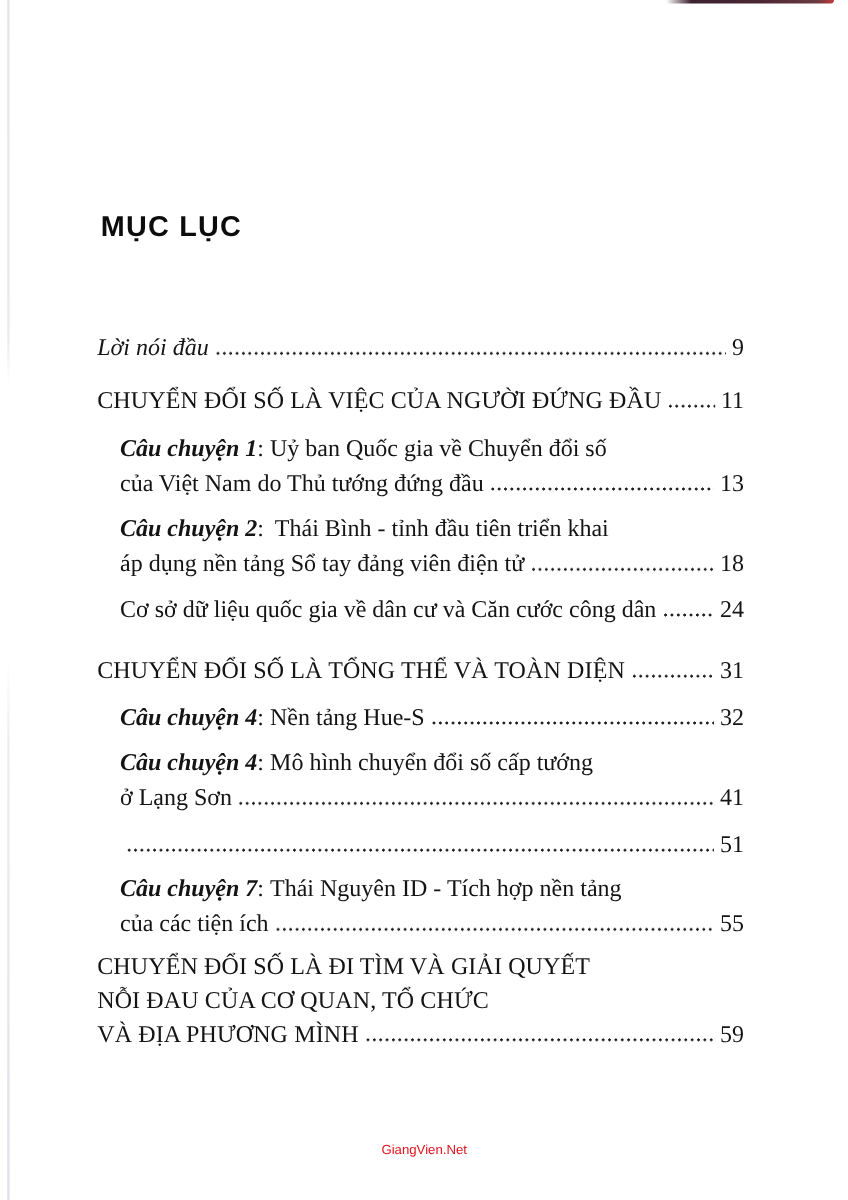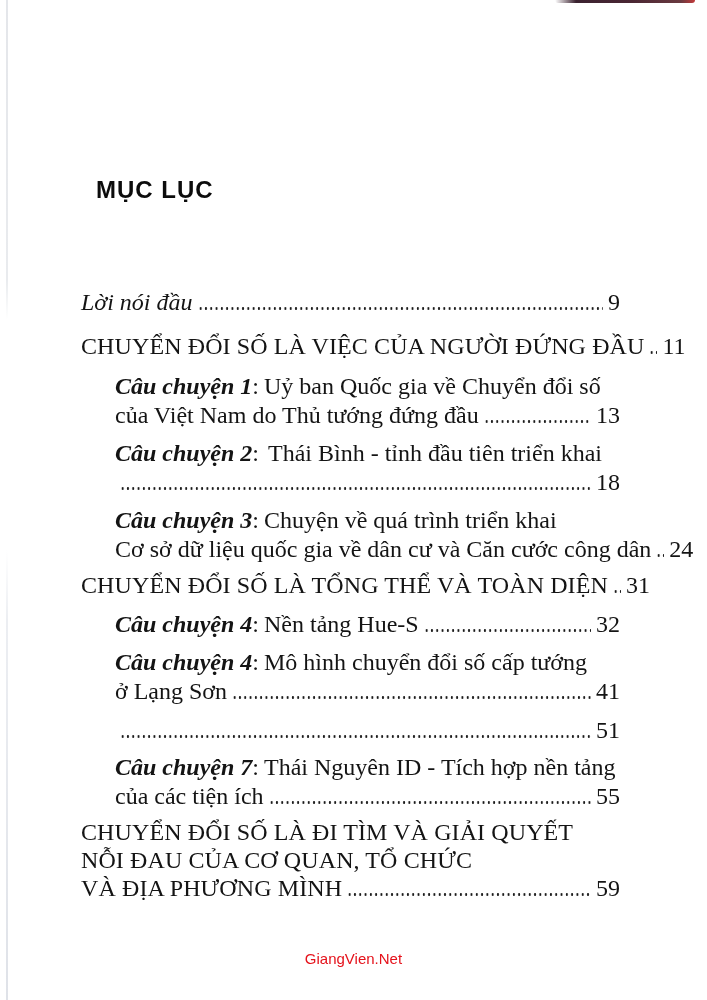--- a/index.html
+++ b/index.html
@@ -11,50 +11,50 @@
     .page-edge {
       position: absolute; left: 6px; top: 0; width: 2px; height: 1000px;
       background: linear-gradient(to bottom, #e4e6ea 0%, #e9ebee 28%, #ffffff 32%, #ffffff 55%, #eceef2 62%, #dfe2e8 100%);
     }
     .photo-strip {
       position: absolute; left: 555px; top: 0; width: 140px; height: 3px;
       background: linear-gradient(to right, rgba(60,30,40,0) 0%, #3b2230 15%, #4a2633 55%, #6a3a40 90%, #c23a3a 100%);
       border-radius: 0 0 3px 3px;
     }
     .toc-title {
-      position: absolute; left: 96px; top: 178px; margin: 0;
+      position: absolute; left: 84px; top: 178px; margin: 0;
       font-family: "Liberation Sans", sans-serif; font-weight: bold;
       font-size: 24px; line-height: 24px; letter-spacing: 1px; color: #0c0c0c;
     }
     .toc {
-      position: absolute; left: 81px; top: 288px; width: 539px;
-      font-size: 24px; line-height: 29px;
+      position: absolute; left: 81px; top: 276px; width: 539px;
+      font-size: 20px; line-height: 29px;
     }
     .line {
       display: flex; align-items: baseline; white-space: nowrap; height: 29px;
     }
     .line .text { flex: 0 0 auto; }
     .leader {
       flex: 1 1 auto; min-width: 8px; height: 3px; display: inline-block;
       margin: 0 5px 0 5px;
       background-image: radial-gradient(circle, #1a1a1a 1.05px, rgba(0,0,0,0) 1.35px);
       background-size: 5.3px 3px; background-repeat: repeat-x; background-position: left bottom;
     }
     .pg { flex: 0 0 auto; }
     .preface .text { font-style: italic; }
     .chapter { margin-top: 17px; }
     .chapter.first { margin-top: 15px; }
-    .story { margin-left: 34px; margin-top: 9px; }
+    .story { margin-left: 19px; margin-top: 9px; }
     .story.first { margin-top: 11px; }
     .story .label { font-weight: bold; font-style: italic; }
     .story .sep { margin-right: 5px; }
     .chapter .text { letter-spacing: 0.1px; }
     .watermark {
       position: absolute; left: 0; width: 707px; top: 950px; text-align: center;
-      font-family: "Liberation Sans", sans-serif; font-size: 15px; line-height: 18px;
+      font-family: "Liberation Sans", sans-serif; font-size: 11px; line-height: 18px;
       color: #e5121b;
     }
   </style>
 </head>
 <body>
 
 <div class="page-edge"></div>
 <div class="photo-strip"></div>
 
 <h1 class="toc-title">MỤC LỤC</h1>
@@ -90,39 +90,35 @@
     </div>
   </div>
 
   <div class="entry story">
     <div class="line">
       <span class="text">
         <span class="label">Câu chuyện 2</span><span class="sep" style="margin-right:9px">:</span><span>Thái Bình - tỉnh đầu tiên triển khai</span>
       </span>
     </div>
     <div class="line">
+      <span class="text">áp dụng nền tảng Sổ tay đảng viên điện tử</span>
       <span class="leader"></span>
       <span class="pg">18</span>
     </div>
   </div>
 
   <div class="entry story">
     <div class="line">
-      <span class="text">
-        <span class="label">Câu chuyện 3</span><span class="sep">:</span><span>Chuyện về quá trình triển khai</span>
-      </span>
-    </div>
-    <div class="line">
       <span class="text">Cơ sở dữ liệu quốc gia về dân cư và Căn cước công dân</span>
       <span class="leader"></span>
       <span class="pg">24</span>
     </div>
   </div>
 
-  <div class="entry chapter" style="margin-top:7px">
+  <div class="entry chapter" style="margin-top:22px">
     <div class="line">
       <span class="text">CHUYỂN ĐỔI SỐ LÀ TỔNG THỂ VÀ TOÀN DIỆN</span>
       <span class="leader"></span>
       <span class="pg">31</span>
     </div>
   </div>
 
   <div class="entry story" style="margin-top:10px">
     <div class="line">
       <span class="text">

